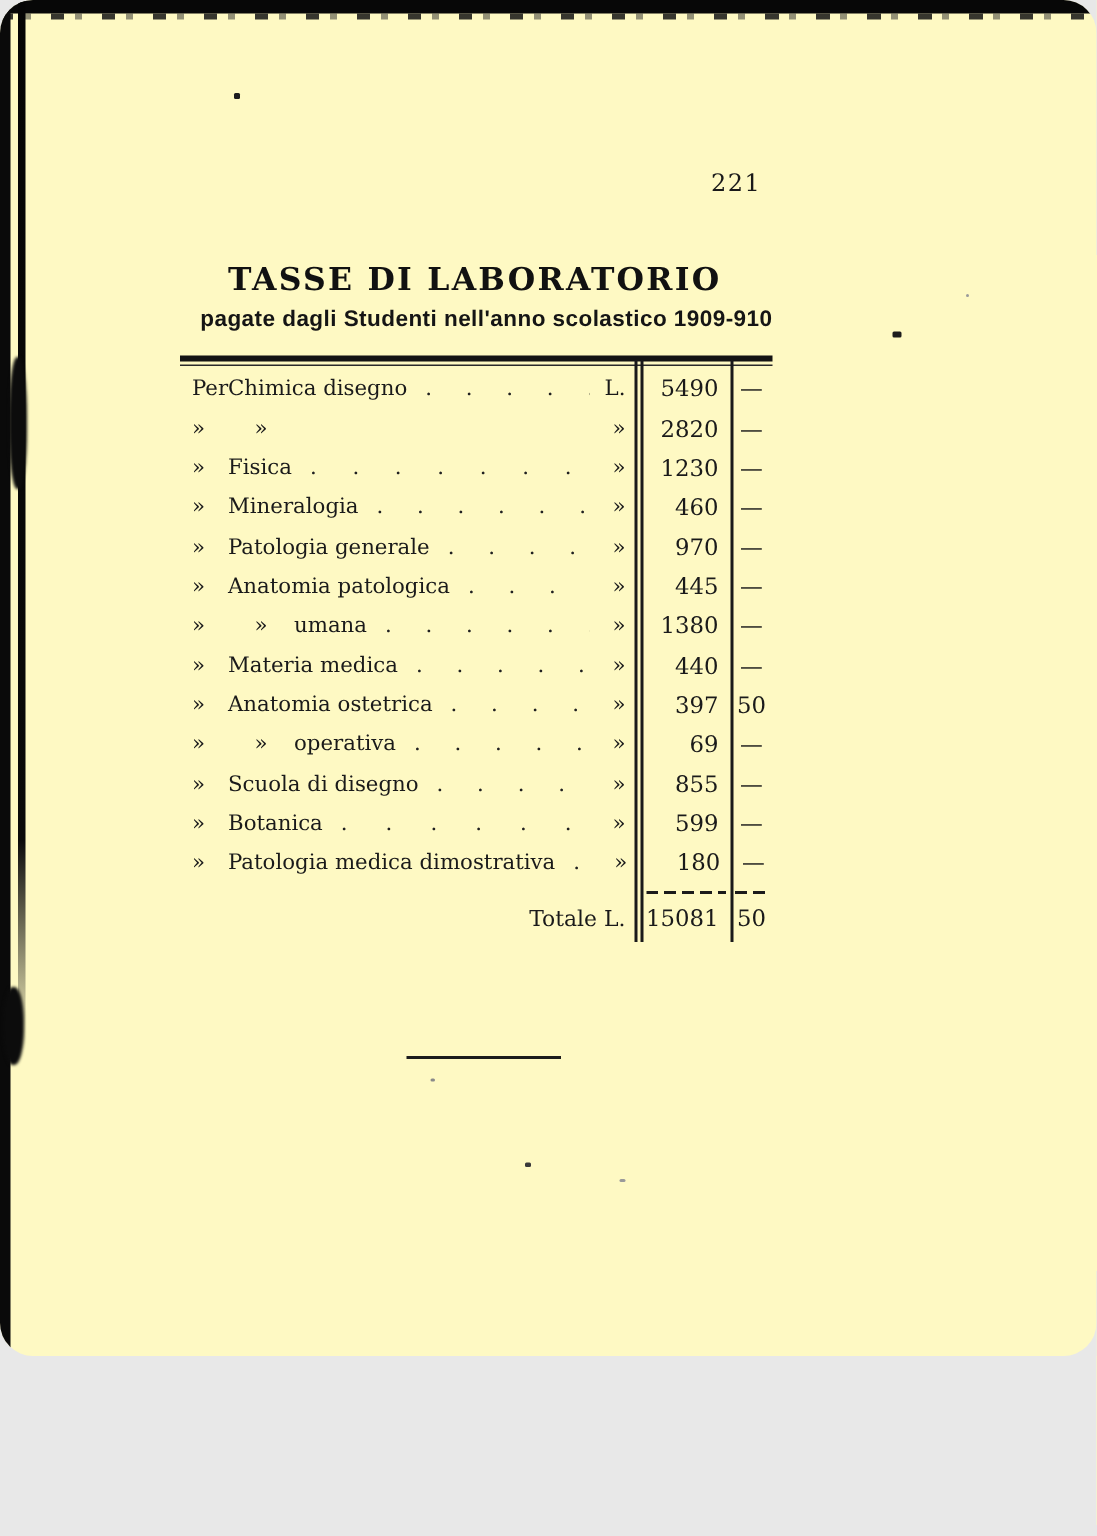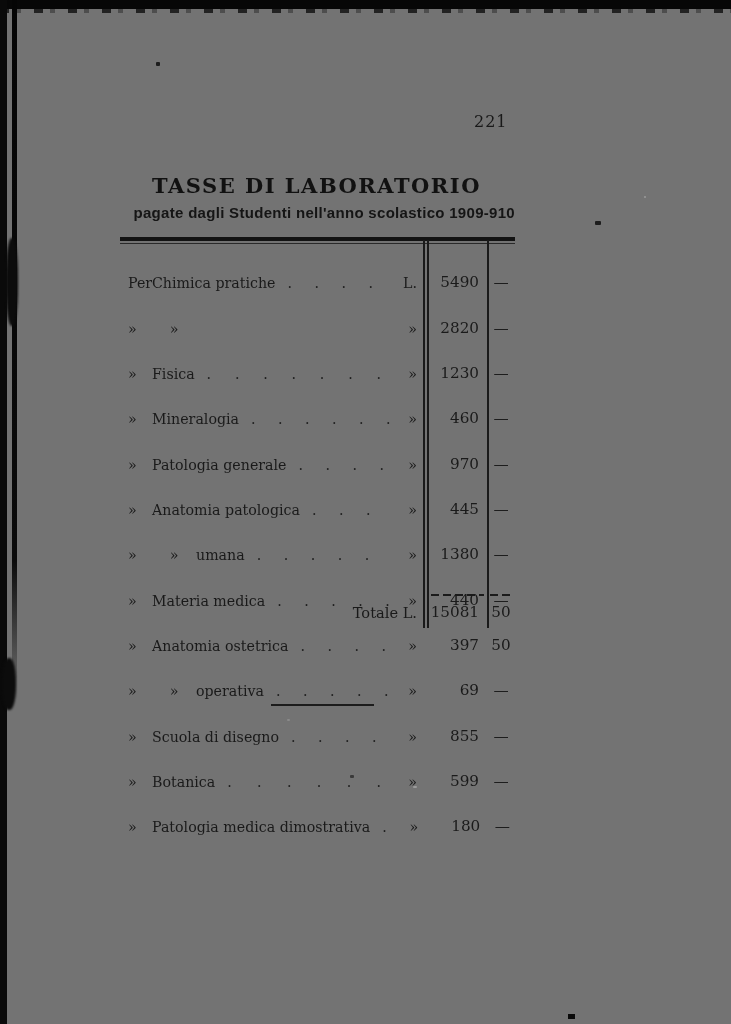--- a/index.html
+++ b/index.html
@@ -1,24 +1,25 @@
 <!DOCTYPE html>
 <html><head>
 <meta charset="utf-8">
 <style>
   * { margin: 0; padding: 0; box-sizing: border-box; }
   html, body { background: #e8e8e8; }
   .page {
     position: relative;
     width: 731px;
-    height: 1024px;
-    background: #737373;
+    height: 904px;
+    background: #fef9c3;
     overflow: hidden;
     font-family: "DejaVu Serif", "Liberation Serif", serif;
     color: #1a1a1a;
+    border-radius: 22px;
   }
 
   
   .scan-top-bar { position: absolute; left: 0; top: 0; width: 100%; height: 9px; background: #070707; }
   .scan-top-ragged { position: absolute; left: 0; top: 9px; width: 100%; height: 4px;
     background: repeating-linear-gradient(90deg, rgba(20,20,20,.85) 0 9px, rgba(20,20,20,0) 9px 16px, rgba(40,40,40,.5) 16px 21px, rgba(40,40,40,0) 21px 34px); }
   .scan-left-bar { position: absolute; left: 0; top: 0; width: 7px; height: 100%; background: #0a0a0a; }
   .scan-left-line { position: absolute; left: 12px; top: 0; width: 5px; height: 700px;
     background: linear-gradient(to bottom, #050505 0%, #0a0a0a 80%, rgba(10,10,10,0) 100%); }
   .scan-blob-1 { position: absolute; left: 6px; top: 238px; width: 12px; height: 88px; background: #0c0c0c; border-radius: 45%; filter: blur(1px); }
@@ -42,21 +43,21 @@
   
   .fees-table { position: absolute; left: 118px; top: 237px; width: 397px; height: 400px; }
   .rule-top-thick { position: absolute; left: 2px; top: 0; width: 395px; height: 4px; background: #131313; }
   .rule-top-thin { position: absolute; left: 2px; top: 6px; width: 395px; height: 1.4px; background: #2a2a2a; }
   .vrule { position: absolute; top: 3px; height: 388px; background: #1a1a1a; }
   .vrule-a { left: 305px; width: 2px; }
   .vrule-b { left: 309px; width: 2px; }
   .vrule-c { left: 369px; width: 1.6px; }
 
   .rows { position: absolute; left: 0; top: 9px; width: 397px; }
-  .row { display: flex; align-items: flex-end; height: 26.35px; font-size: 14.2px; margin-top: 19px; }
+  .row { display: flex; align-items: center; height: 26.35px; font-size: 14.2px; }
   .p1 { width: 34px; padding-left: 10px; flex: none; }
   .p2 { width: 0; overflow: visible; text-align: center; flex: none; }
   .row.sub .p2 { width: 44px; }
   .lbl { white-space: nowrap; flex: none; }
   .leader { flex: 1; overflow: hidden; white-space: nowrap; padding: 0 12px;
     word-spacing: 18px; text-align: justify; text-align-last: justify; color: #202020; }
   .unit { width: 24px; margin-right: 6px; text-align: right; flex: none; }
   .amt { width: 64px; padding-right: 8px; text-align: right; font-size: 15.2px; flex: none; }
   .cents { width: 28px; text-align: center; font-size: 15.2px; flex: none; }
 
@@ -96,21 +97,21 @@
   <div class="doc-subtitle">pagate dagli Studenti nell'anno scolastico 1909-910</div>
 
   <div class="fees-table">
     <div class="rule-top-thick"></div>
     <div class="rule-top-thin"></div>
 
     <div class="rows">
       <div class="row">
         <span class="p1">Per</span>
           <span class="p2"></span>
-          <span class="lbl">Chimica pratiche</span>
+          <span class="lbl">Chimica disegno</span>
           <span class="leader">. . . . . .</span>
           <span class="unit">L.</span>
           <span class="amt">5490</span>
           <span class="cents">—</span>
       </div>
       <div class="row sub">
         <span class="p1">»</span>
           <span class="p2">»</span>
           <span class="leader"></span>
           <span class="unit">»</span>

